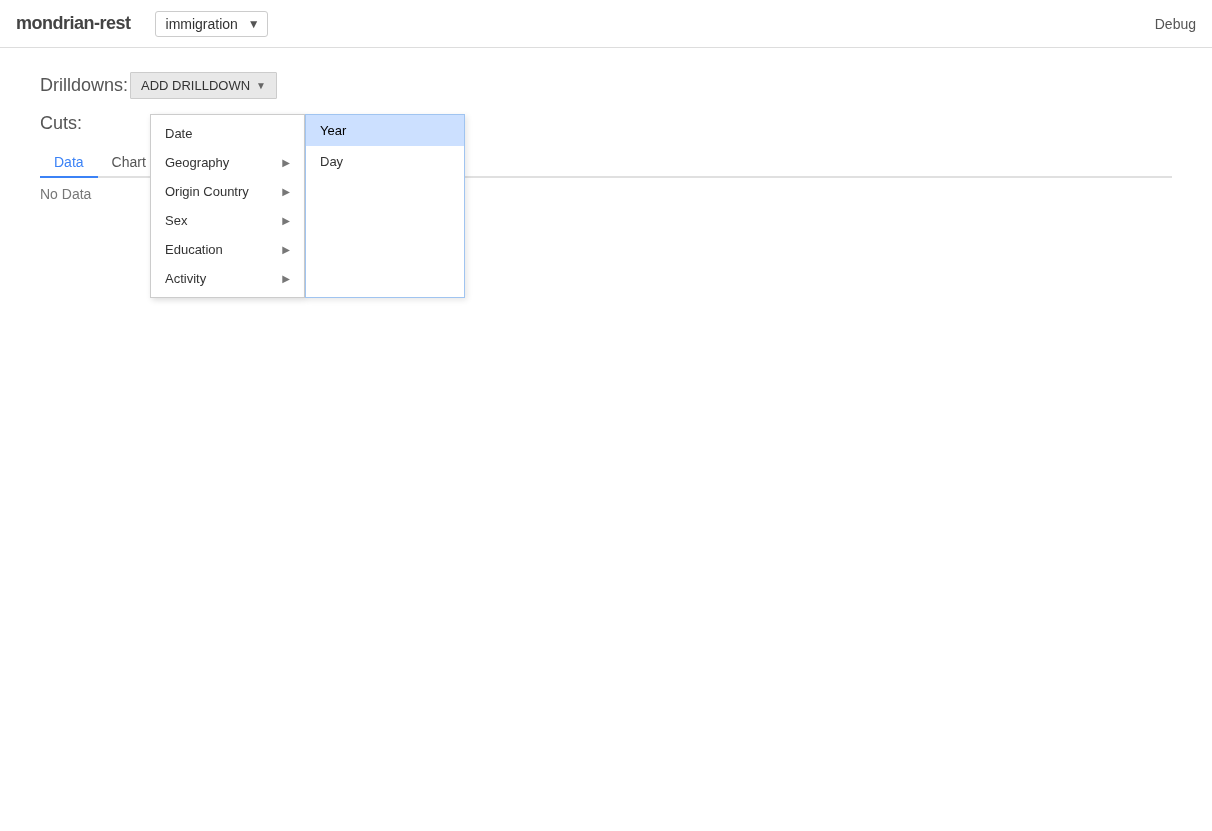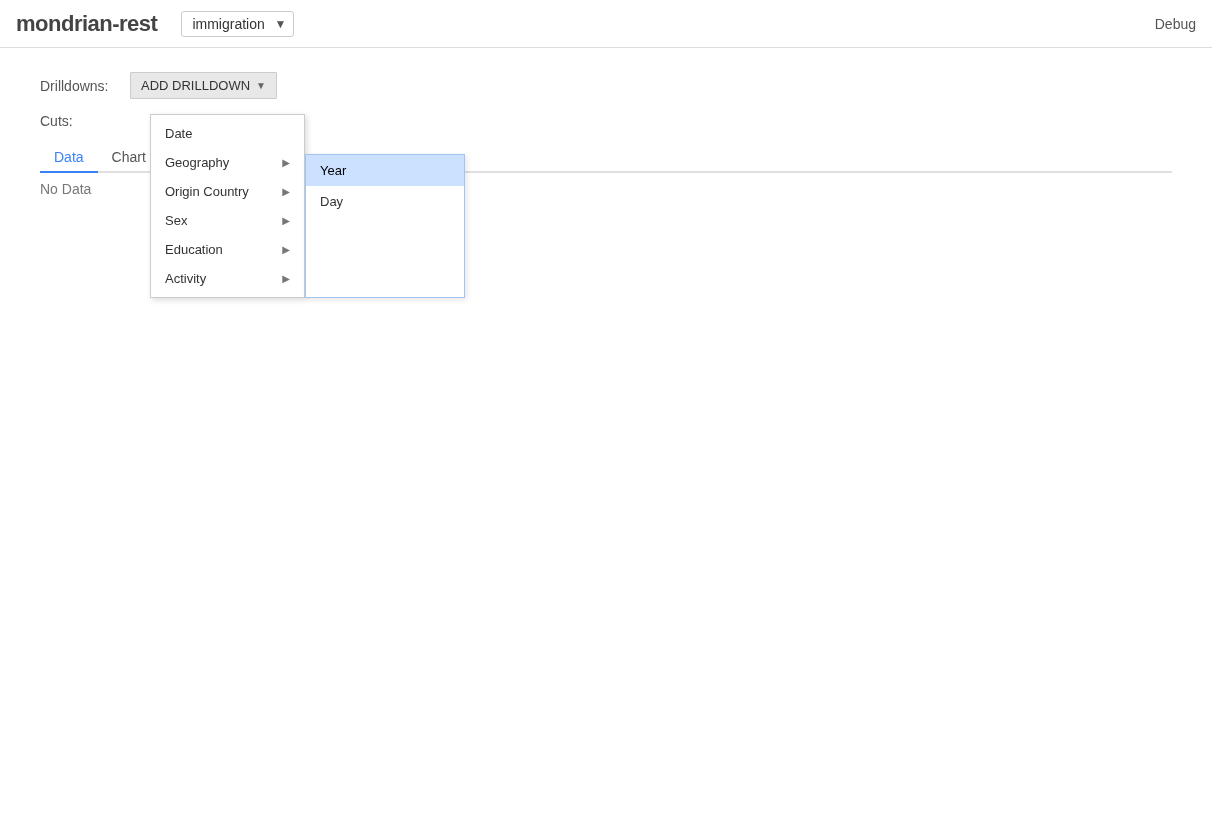--- a/index.html
+++ b/index.html
@@ -8,21 +8,21 @@
     
     .navbar {
       display: flex;
       align-items: center;
       padding: 0 16px;
       height: 48px;
       border-bottom: 1px solid #ddd;
       background: #fff;
     }
     .navbar-brand {
-      font-size: 22px;
+      font-size: 18px;
       font-weight: bold;
       color: #444;
       margin-right: 24px;
       letter-spacing: -0.5px;
     }
     .navbar-select-wrapper {
       position: relative;
       display: inline-flex;
       align-items: center;
     }
@@ -56,21 +56,21 @@
     }
 
     
     .form-row {
       display: flex;
       align-items: center;
       margin-bottom: 14px;
     }
     .form-label {
       width: 90px;
-      font-size: 14px;
+      font-size: 18px;
       color: #555;
       flex-shrink: 0;
     }
 
     
     .btn-drilldown {
       display: inline-flex;
       align-items: center;
       background: #e8e8e8;
       border: 1px solid #ccc;
@@ -159,21 +159,20 @@
       margin-left: 10px;
     }
 
     
     .submenu {
       background: #fff;
       border: 1px solid #a0c4f0;
       box-shadow: 2px 2px 6px rgba(0,0,0,0.1);
       min-width: 160px;
       padding: 0;
-      margin-top: 40px;
     }
 
     .submenu-item {
       padding: 8px 14px;
       cursor: pointer;
       font-size: 13px;
       color: #333;
       white-space: nowrap;
     }
     .submenu-item.highlighted {

